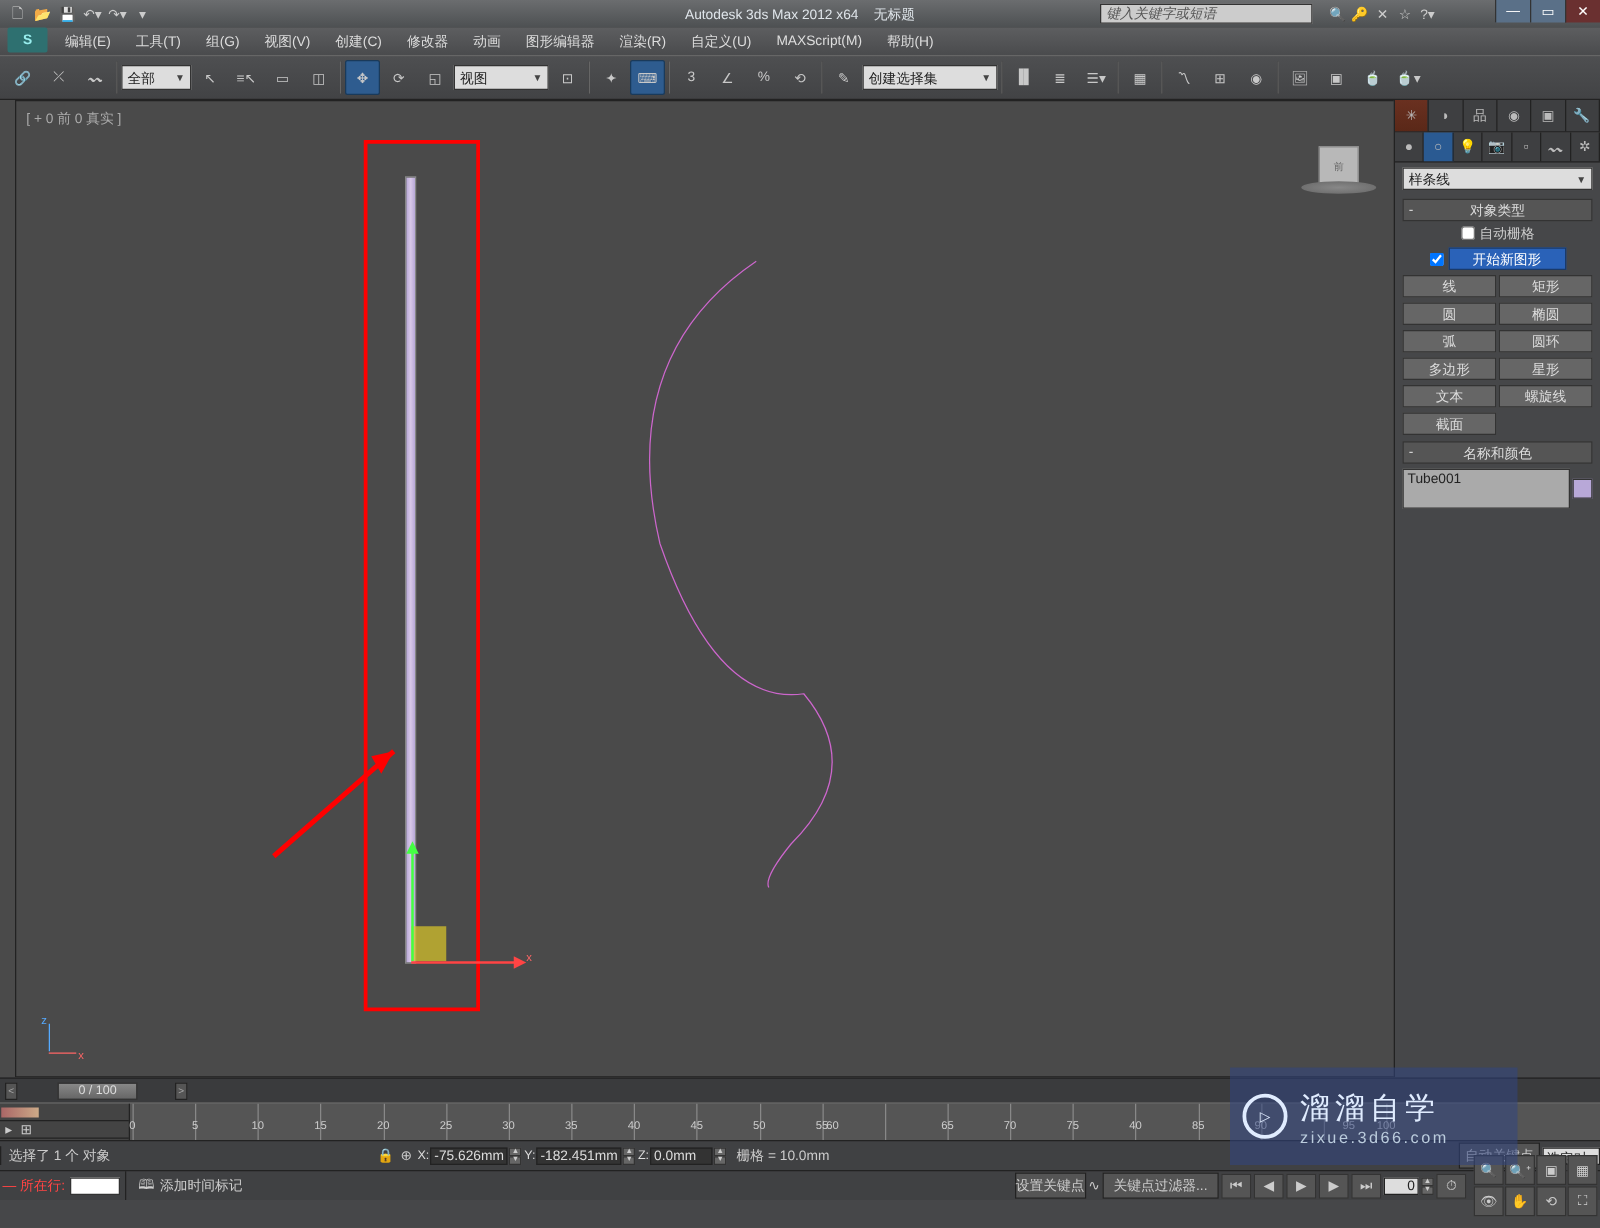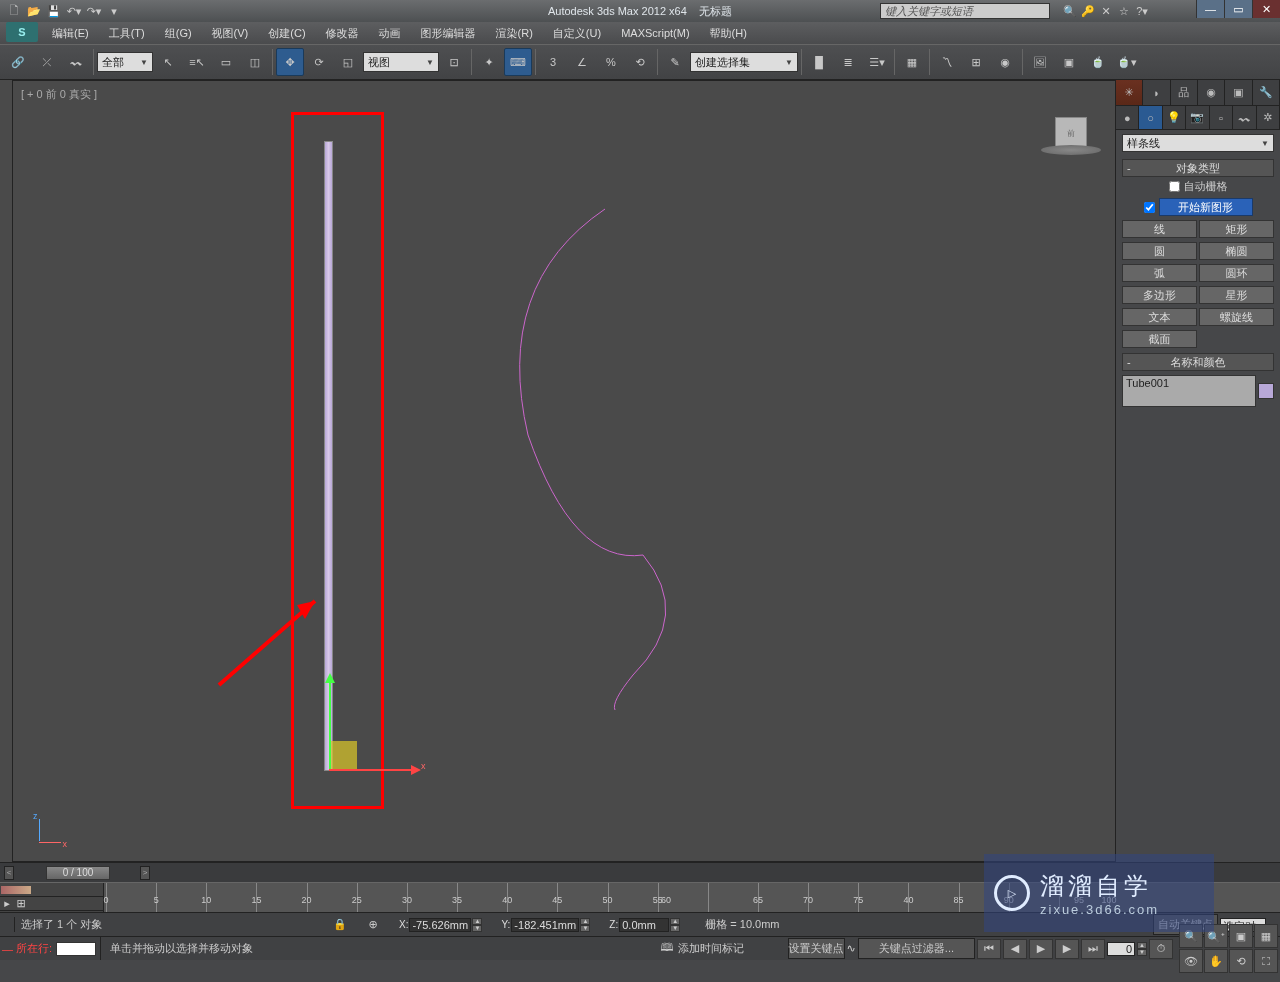--- a/index.html
+++ b/index.html
@@ -78,21 +78,21 @@
 .bottom-area { position: absolute; bottom: 0; left: 0; right: 0; height: 120px; background: #464749; }
 .timeline { height: 20px; background: #3a3b3d; border-top: 1px solid #222; display: flex; align-items: center; position: relative; padding: 0 4px; }
 .tl-slider { position: absolute; left: 46px; width: 64px; height: 14px; background: linear-gradient(#888,#666); border: 1px solid #333; display: flex; align-items: center; justify-content: center; color: #ddd; font-size: 10px; }
 .tl-btn { width: 10px; height: 14px; background: #555; border: 1px solid #222; display: flex; align-items: center; justify-content: center; color: #aaa; font-size: 8px; }
 .track-ruler { height: 30px; background: #555; border-top: 1px solid #666; position: relative; display: flex; align-items: flex-end; padding-left: 106px; }
 .ruler-tick { position: absolute; top: 0; height: 100%; border-left: 1px solid #888; }
 .ruler-num { position: absolute; top: 12px; color: #ccc; font-size: 9px; transform: translateX(-50%); }
 .track-left { position: absolute; left:0; top:0; bottom:0; width:104px; background:#444; border-right:1px solid #222; display:flex; flex-direction:column; }
 .track-row-btn { height:14px; display:flex; align-items:center; color:#ccc; border-bottom:1px solid #222; }
 .track-mini { width:30px; height:8px; background:linear-gradient(90deg,#a66,#ca8); margin:1px; }
-.status-row { height: 24px; background: #404143; border-top: 1px solid #222; display: flex; align-items: center; padding: 0 14px; gap: 19px; color: #ccc; font-size: 10px; }
+.status-row { height: 24px; background: #404143; border-top: 1px solid #222; display: flex; align-items: center; padding: 0 0; gap: 2px; color: #ccc; font-size: 10px; }
 .status-input { height: 14px; background: #333; border: 1px solid #222; color: #ddd; padding: 0 2px; }
 .spin-btn { width: 10px; height: 7px; background: #666; border: 1px solid #333; font-size: 6px; line-height: 5px; text-align: center; color: #ccc; }
 .status-lock { width: 14px; height: 14px; display: flex; align-items: center; justify-content: center; }
 .status-right { display: flex; align-items: center; gap: 2px; margin-left: auto; }
 .status-row2 { height: 24px; background: #404143; border-top: 1px solid #222; display: flex; align-items: center; padding: 0 2px; gap: 4px; color: #ccc; font-size: 10px; }
 .maxscript-input { width: 40px; height: 14px; background: #fff; border: 1px solid #333; }
 .anim-btn { width: 24px; height: 20px; background: #555; border: 1px solid #333; display: flex; align-items: center; justify-content: center; color: #ccc; }
 .nav-btn { width: 24px; height: 24px; background: #555; border: 1px solid #333; display: flex; align-items: center; justify-content: center; color: #ccc; }
 .nav-grid { display: grid; grid-template-columns: repeat(4, 24px); gap: 1px; }
 .num-label { color: #ddd; font-size: 10px; }
@@ -410,27 +410,26 @@
       <span style="background:#555;border:1px solid #222;padding:2px 4px;">自动关键点</span>
       <span class="status-input" style="width:46px;background:#ddd;color:#222">选定对</span>
     </div>
   </div>
 
   <div class="status-row2">
     <span style="width:10px;color:#f44">—</span>
     <span style="color:#f44">所在行:</span>
     <input class="maxscript-input" style="">
     <span style="width:6px;border-left:1px solid #222;height:100%"></span>
-    <span style="width:546px;">单击并拖动以选择并移动对象</span>
     <span class="status-lock">🕮</span>
     <span>添加时间标记</span>
     <div class="status-right">
       <span style="background:#555;border:1px solid #222;padding:2px 0;">设置关键点</span>
       <span>∿</span>
-      <span style="background:#555;border:1px solid #222;padding:2px 20px;">关键点过滤器...</span>
+      <span style="background:#555;border:1px solid #222;padding:2px 8px;">关键点过滤器...</span>
       <div class="anim-btn">⏮</div>
       <div class="anim-btn">◀</div>
       <div class="anim-btn">▶</div>
       <div class="anim-btn">▶</div>
       <div class="anim-btn">⏭</div>
       <span class="status-input" style="width:28px;background:#ddd;color:#222;text-align:right">0</span>
       <div class="spinners">
           <div class="spin-btn">▲</div>
           <div class="spin-btn">▼</div>
         </div>

